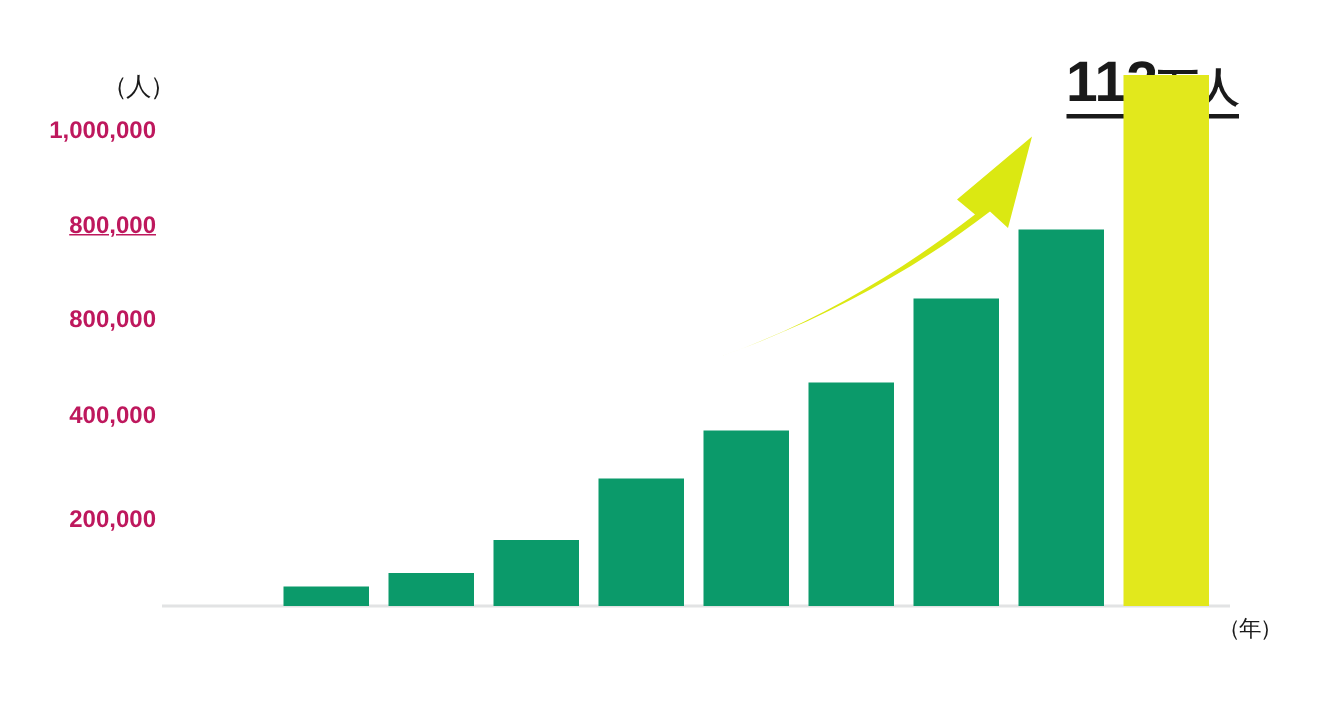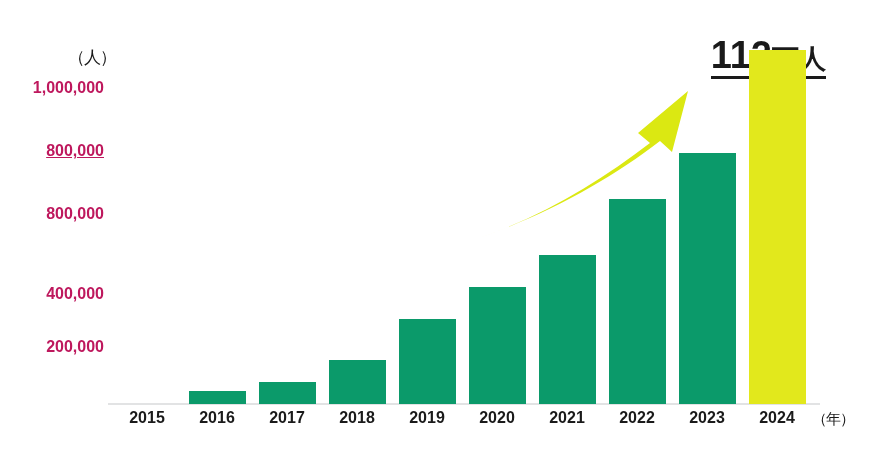--- a/index.html
+++ b/index.html
@@ -149,21 +149,21 @@
 <div id="chart-root">
 
   <div class="headline">
     <span class="big">112</span><span class="unit">万人</span>
   </div>
 
   <div class="y-unit">（人）</div>
 
   <div class="ytick-wrap" id="yticks">
       <div class="ytick" style="top: 347px;">200,000</div>
-      <div class="ytick" style="top: 277.6px; margin-top: 16px;">400,000</div>
+      <div class="ytick" style="top: 277.6px;">400,000</div>
       <div class="ytick" style="top: 214.4px;">800,000</div>
       <div class="ytick" style="top: 151.2px; text-decoration: underline;">800,000</div>
       <div class="ytick" style="top: 88px;">1,000,000</div>
     </div>
 
   <div class="axis-line"></div>
 
   <div class="bars" id="bars">
       <div class="bar-slot" style="left: 0px;"></div>
       <div class="bar-slot" style="left: 70px;">
@@ -205,27 +205,15 @@
              C 626 142, 562 191, 482 237 Z" fill="#dbe812" opacity="0"></path>
     <path id="arrow-path2" d="M482 237
              C 545 215, 602 180, 650 143
              L 638 133
              L 688 91
              L 672 152
              L 660 141
              C 612 178, 552 212, 482 237 Z" fill="#dbe812"></path>
   </svg>
 
-  <div class="xlabels" id="xticks">
-      <div class="xtick" style="left: 0px;">2015</div>
-      <div class="xtick" style="left: 70px;">2016</div>
-      <div class="xtick" style="left: 140px;">2017</div>
-      <div class="xtick" style="left: 210px;">2018</div>
-      <div class="xtick" style="left: 280px;">2019</div>
-      <div class="xtick" style="left: 350px;">2020</div>
-      <div class="xtick" style="left: 420px;">2021</div>
-      <div class="xtick" style="left: 490px;">2022</div>
-      <div class="xtick" style="left: 560px;">2023</div>
-      <div class="xtick" style="left: 630px;">2024</div>
-    </div>
   <div class="x-unit">（年）</div>
 
 </div>
 
 </body></html>

